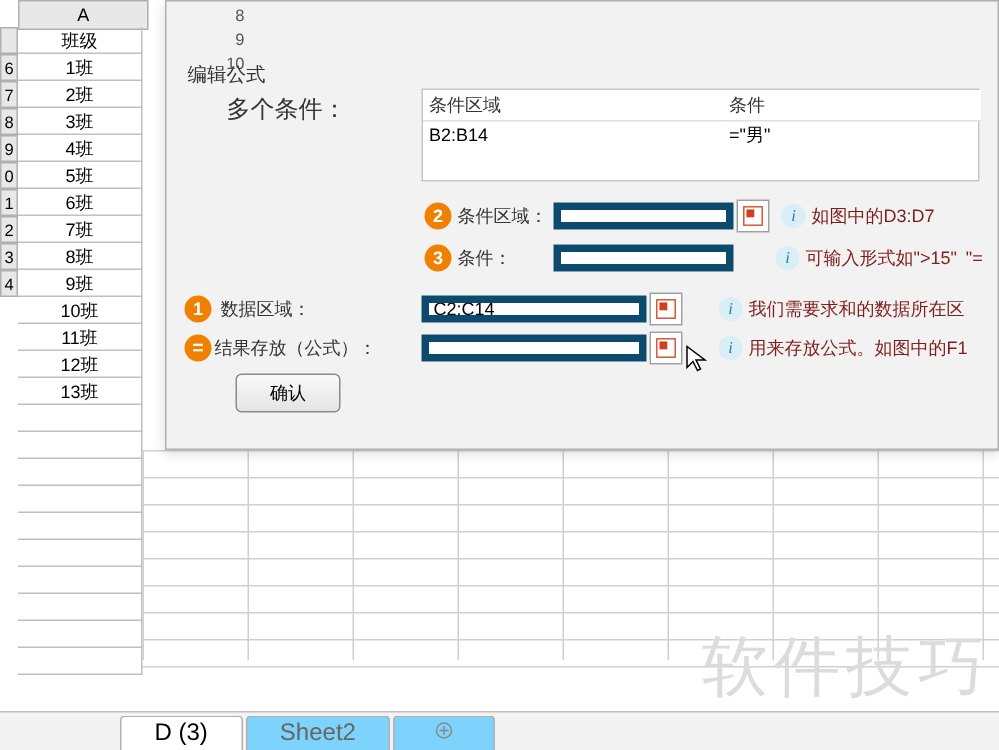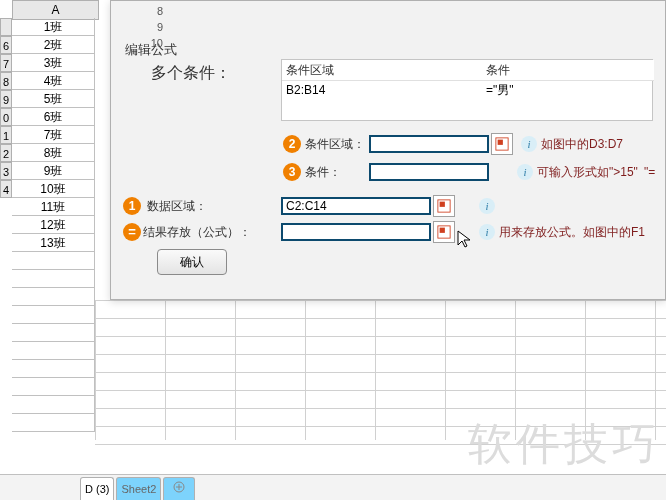--- a/index.html
+++ b/index.html
@@ -17,30 +17,30 @@
 .rl{display:inline-block;width:38px;text-align:right;padding-right:4px;line-height:16px}
 .dlg-title{position:absolute;left:14px;top:40px;font-size:13px;color:#333}
 .dlg-sub{position:absolute;left:40px;top:62px;font-size:16px;color:#333}
 .cond-table{position:absolute;left:170px;top:58px;width:370px;height:60px;background:#fff;border:1px solid #c5c5c5}
 .cond-th{position:absolute;top:0;height:20px;line-height:20px;font-size:12px;color:#333;padding-left:4px;background:#fff;border-bottom:1px solid #e0e0e0}
 .cond-td{position:absolute;top:20px;height:20px;line-height:20px;font-size:12px;padding-left:4px}
 .badge{display:inline-block;width:18px;height:18px;border-radius:50%;background:#f08000;color:#fff;text-align:center;line-height:18px;font-weight:bold;font-size:12px;vertical-align:middle}
 .badge-eq{display:inline-block;width:18px;height:18px;border-radius:50%;background:#f08000;color:#fff;text-align:center;line-height:18px;font-weight:bold;font-size:13px;vertical-align:middle}
 .row-line{position:absolute;left:172px;height:22px;display:flex;align-items:center}
 .lbl{font-size:12px;color:#333;margin:0 4px}
-.inp{height:18px;border:2px solid #0c4a6e;background:#fff;font-size:12px;padding:4px 3px;box-sizing:border-box}
+.inp{height:18px;border:5px solid #0c4a6e;background:#fff;font-size:12px;padding:4px 3px;box-sizing:border-box}
 .refbtn{width:20px;height:20px;border:1px solid #a0a0a0;background:#fff;display:inline-flex;align-items:center;justify-content:center;margin-left:2px;cursor:pointer}
 .refbtn svg{width:14px;height:14px}
 .info-ic{display:inline-flex;width:16px;height:16px;border-radius:50%;background:#d9eef7;color:#2e7da8;align-items:center;justify-content:center;font-style:italic;font-family:Georgia,serif;font-size:11px;margin-left:8px;margin-right:4px}
 .hint{color:#7f1d1d;font-size:12px}
 .left-block{position:absolute;left:12px}
 .btn-ok{position:absolute;left:46px;top:248px;width:70px;height:26px;border:1px solid #8a8a8a;border-radius:4px;background:linear-gradient(#fafafa,#e4e4e4);font-size:12px;cursor:pointer}
 .cursor{position:absolute;left:345px;top:228px;pointer-events:none}
 .tabs{position:absolute;left:0;bottom:0;height:26px;width:666px;background:#f3f3f3;border-top:1px solid #c0c0c0;display:flex;align-items:flex-end;padding-left:80px;box-sizing:border-box}
-.tab{height:22px;line-height:22px;padding:0 4px;border:1px solid #b0b0b0;border-bottom:none;margin-right:2px;background:#fff;font-size:11px;border-top-left-radius:3px;border-top-right-radius:3px;cursor:pointer}
+.tab{height:22px;line-height:22px;padding:0 22px;border:1px solid #b0b0b0;border-bottom:none;margin-right:2px;background:#fff;font-size:16px;border-top-left-radius:3px;border-top-right-radius:3px;cursor:pointer}
 .tab.inact{background:#7dd3fc;color:#666}
 .addtab{width:22px;text-align:center;color:#888}
 .watermark{position:absolute;right:6px;bottom:26px;font-size:44px;color:#dcdcdc;font-family:Liberation Mono, monospace;letter-spacing:4px;pointer-events:none;user-select:none}
 </style>
 </head>
 <body>
 
 <div class="sheet-area">
 
   <div class="col-header" style="left:12px">A</div>
@@ -52,20 +52,21 @@
     <div class="rowhdr">8</div>
     <div class="rowhdr">9</div>
     <div class="rowhdr">0</div>
     <div class="rowhdr">1</div>
     <div class="rowhdr">2</div>
     <div class="rowhdr">3</div>
     <div class="rowhdr">4</div>
   </div>
 
   <div class="cells-left">
+    <div class="cellA">班级</div>
     <div class="cellA">1班</div>
     <div class="cellA">2班</div>
     <div class="cellA">3班</div>
     <div class="cellA">4班</div>
     <div class="cellA">5班</div>
     <div class="cellA">6班</div>
     <div class="cellA">7班</div>
     <div class="cellA">8班</div>
     <div class="cellA">9班</div>
     <div class="cellA">10班</div>
@@ -151,20 +152,21 @@
     </div>
     <div class="row-line" style="top:194px;left:170px">
       <input class="inp" style="width: 150px;" value="C2:C14">
       <span class="refbtn">
         <svg viewBox="0 0 16 16">
             <rect x="1" y="1" width="14" height="14" fill="none" stroke="#d04020"></rect>
             <rect x="3" y="3" width="6" height="6" fill="#d04020"></rect>
           </svg>
       </span>
       <span class="info-ic" style="margin-left:24px">i</span>
+      <span class="hint">我们需要求和的数据所在区</span>
     </div>
 
     <div class="left-block" style="top:222px;display:flex;align-items:center">
       <span class="badge-eq">=</span>
       <span class="lbl" style="margin-left:2px">结果存放（公式）：</span>
     </div>
     <div class="row-line" style="top:220px;left:170px">
       <input class="inp" style="width: 150px;">
       <span class="refbtn">
         <svg viewBox="0 0 16 16">

